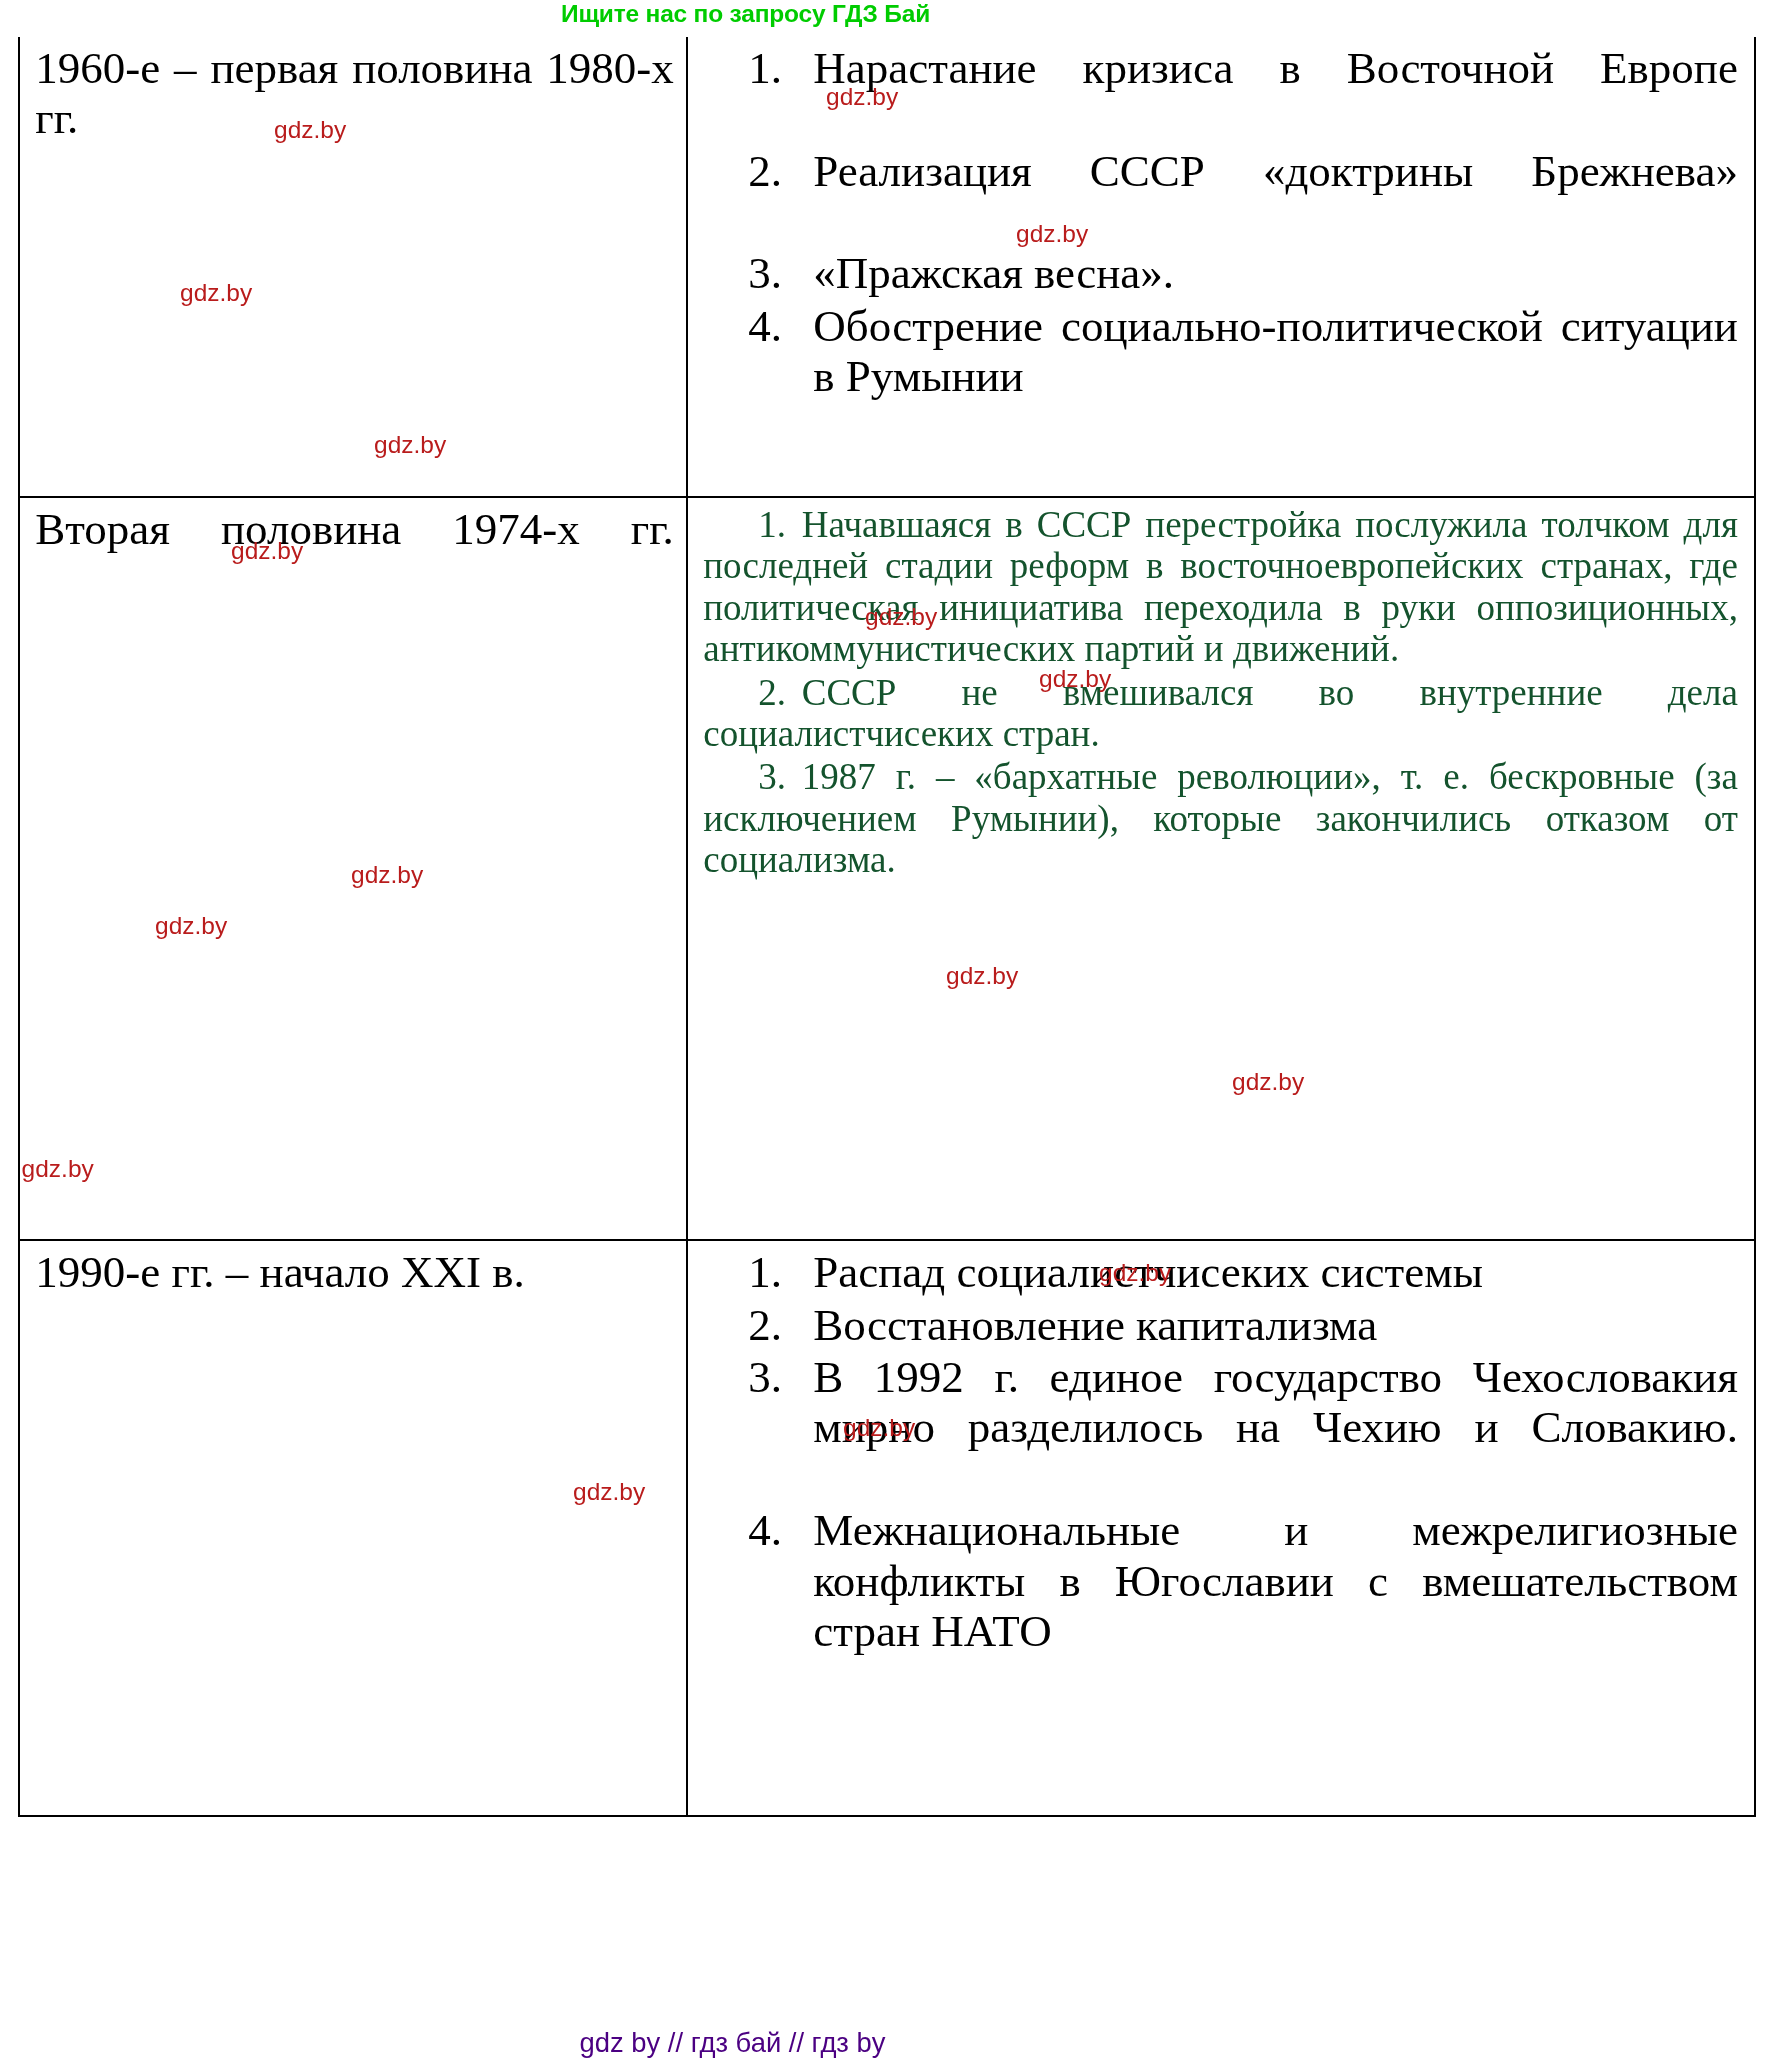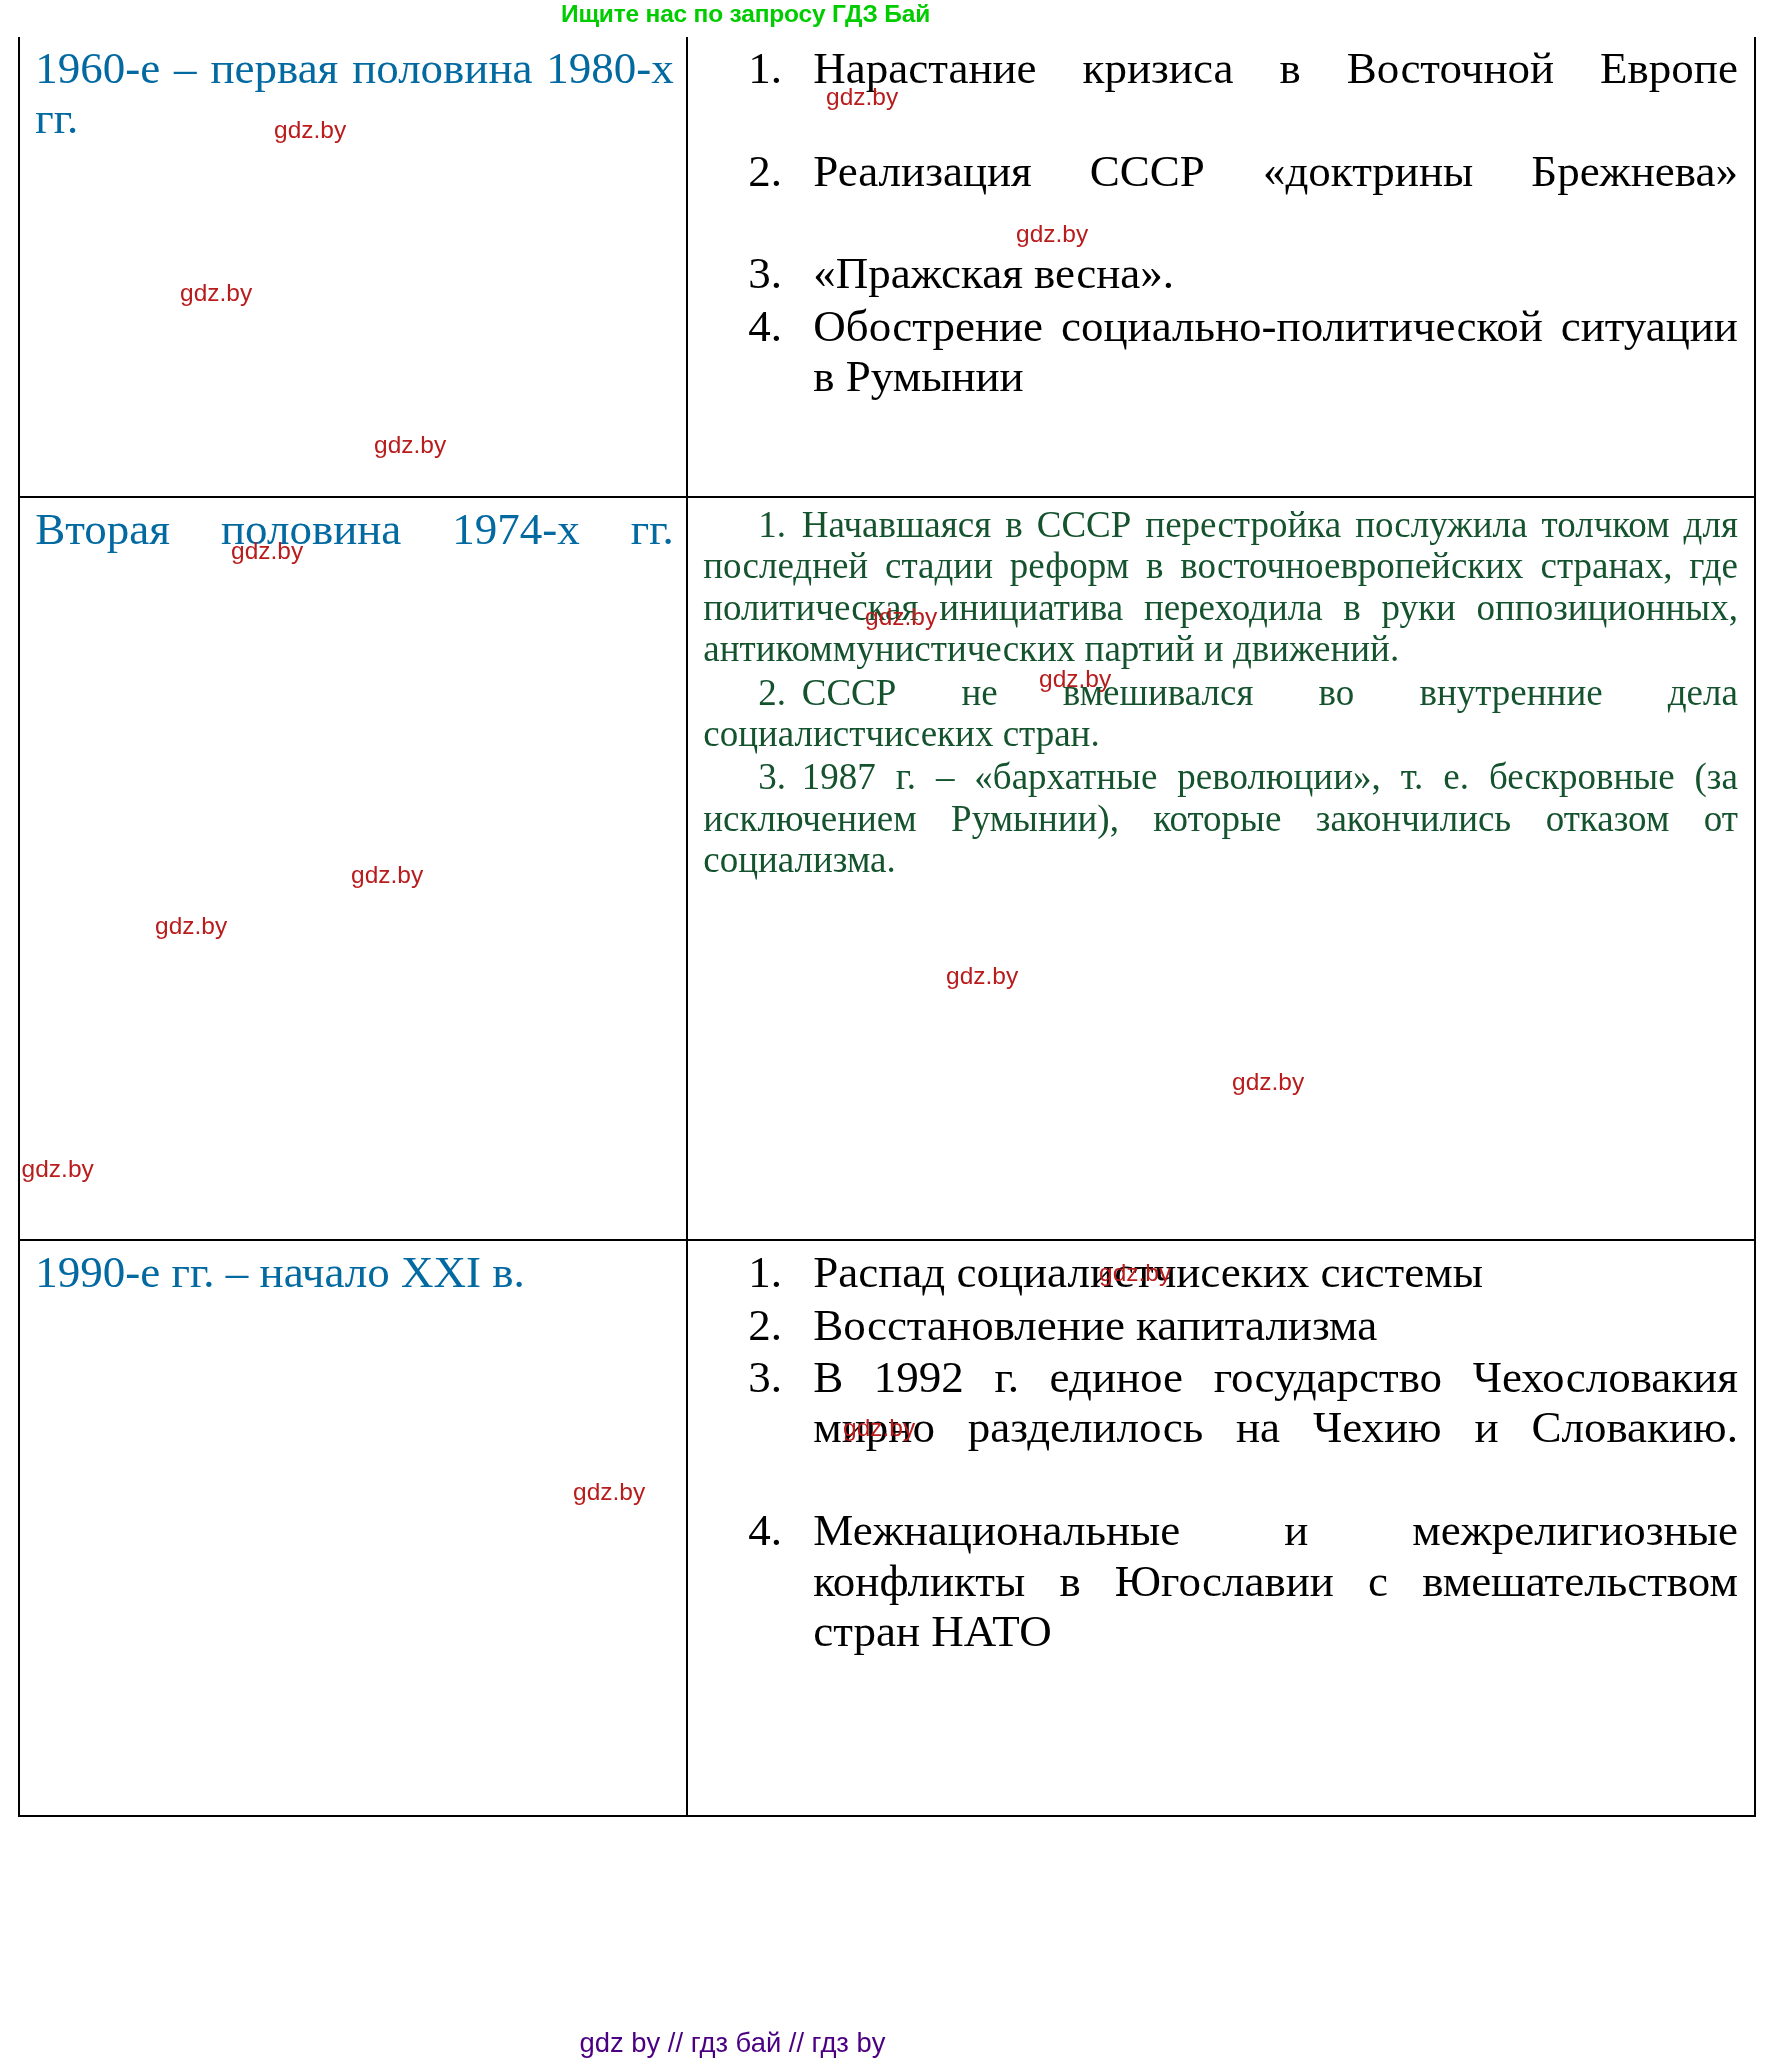--- a/index.html
+++ b/index.html
@@ -54,21 +54,21 @@
     padding: 5.9px 11.8px 7.8px 15.7px;
     position: relative;
   }
 
   
   .period-text {
     font-size: 45px;
     line-height: 1.12;
     text-align: justify;
     text-align-last: left;
-    color: #0369a1;
+    color: #000000;
     margin: 0;
   }
   .period-text.justified {
     text-align: justify;
   }
 
   
   ol.event-list {
     margin: 0;
     padding: 0 3.9px 0 0;

